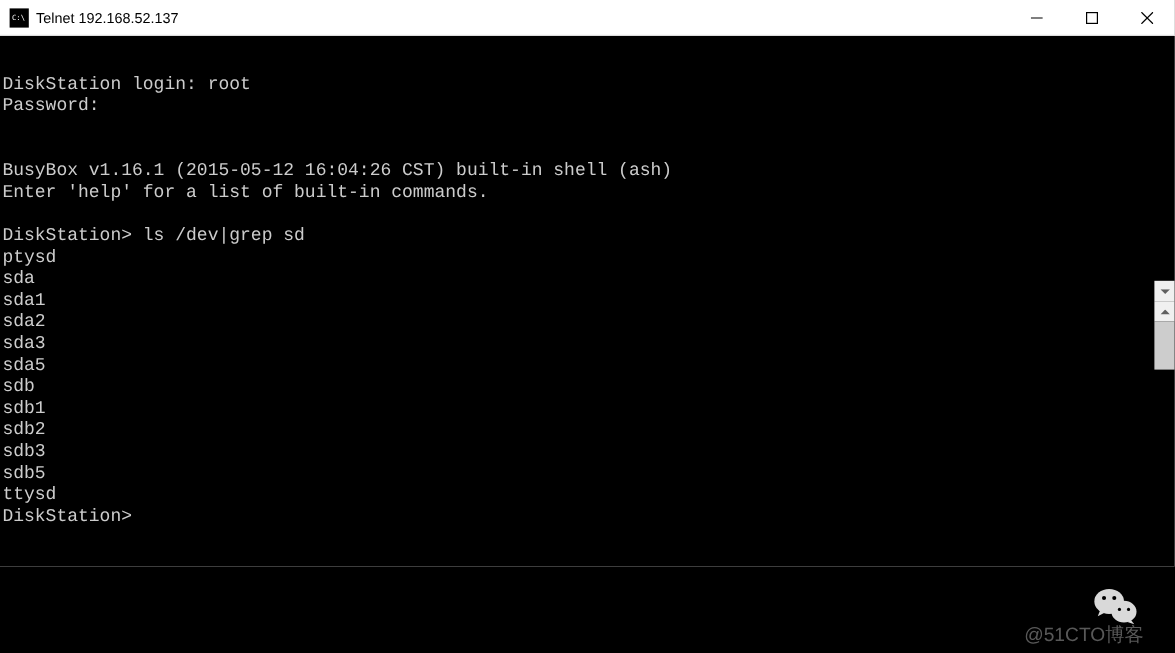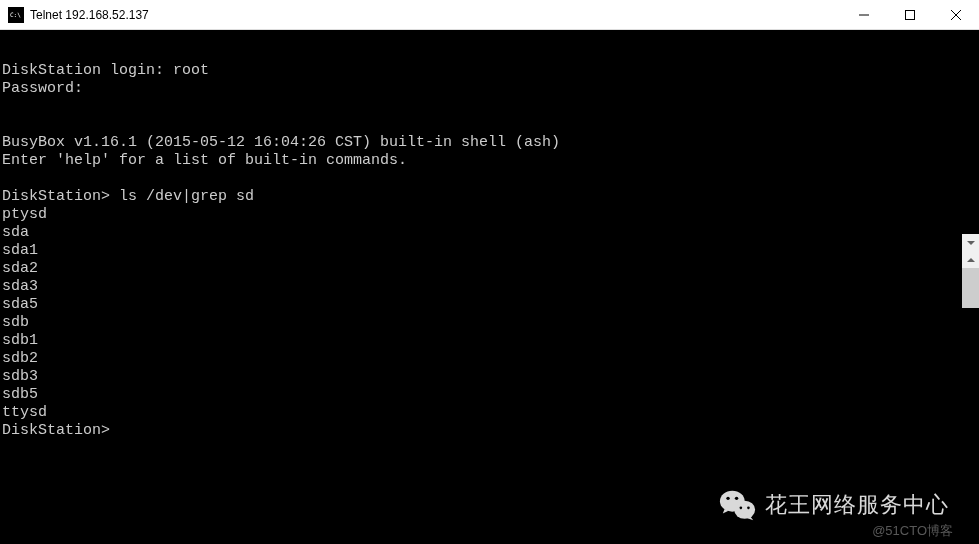--- a/index.html
+++ b/index.html
@@ -133,21 +133,21 @@
       font-size: 22px;
       font-weight: 500;
       letter-spacing: 1px;
     }
     .watermark-blog {
       position: absolute;
       right: 26px;
       bottom: 4px;
       color: #888;
       font-family: "Microsoft YaHei", sans-serif;
-      font-size: 13px;
+      font-size: 16px;
       opacity: 0.65;
       pointer-events: none;
     }
   </style>
 </head>
 <body>
 
 <div class="window">
   <div class="titlebar">
     <div class="titlebar-icon">
@@ -218,15 +218,14 @@
   <svg class="wechat-icon" viewBox="0 0 40 40">
     <ellipse cx="14" cy="16" rx="13" ry="11" fill="#fff"></ellipse>
     <ellipse cx="27" cy="25" rx="11" ry="9.5" fill="#fff"></ellipse>
     <circle cx="9.5" cy="13" r="1.8" fill="#000"></circle>
     <circle cx="18.5" cy="13" r="1.8" fill="#000"></circle>
     <circle cx="23" cy="23" r="1.4" fill="#000"></circle>
     <circle cx="31" cy="23" r="1.4" fill="#000"></circle>
     <polygon points="6,24 4,29 10,26" fill="#fff"></polygon>
     <polygon points="33,32 36,36 30,34" fill="#fff"></polygon>
   </svg>
-  <span class="wechat-text">花王网络服务中心</span>
 </div>
 <div class="watermark-blog">@51CTO博客</div>
 
 </body></html>

